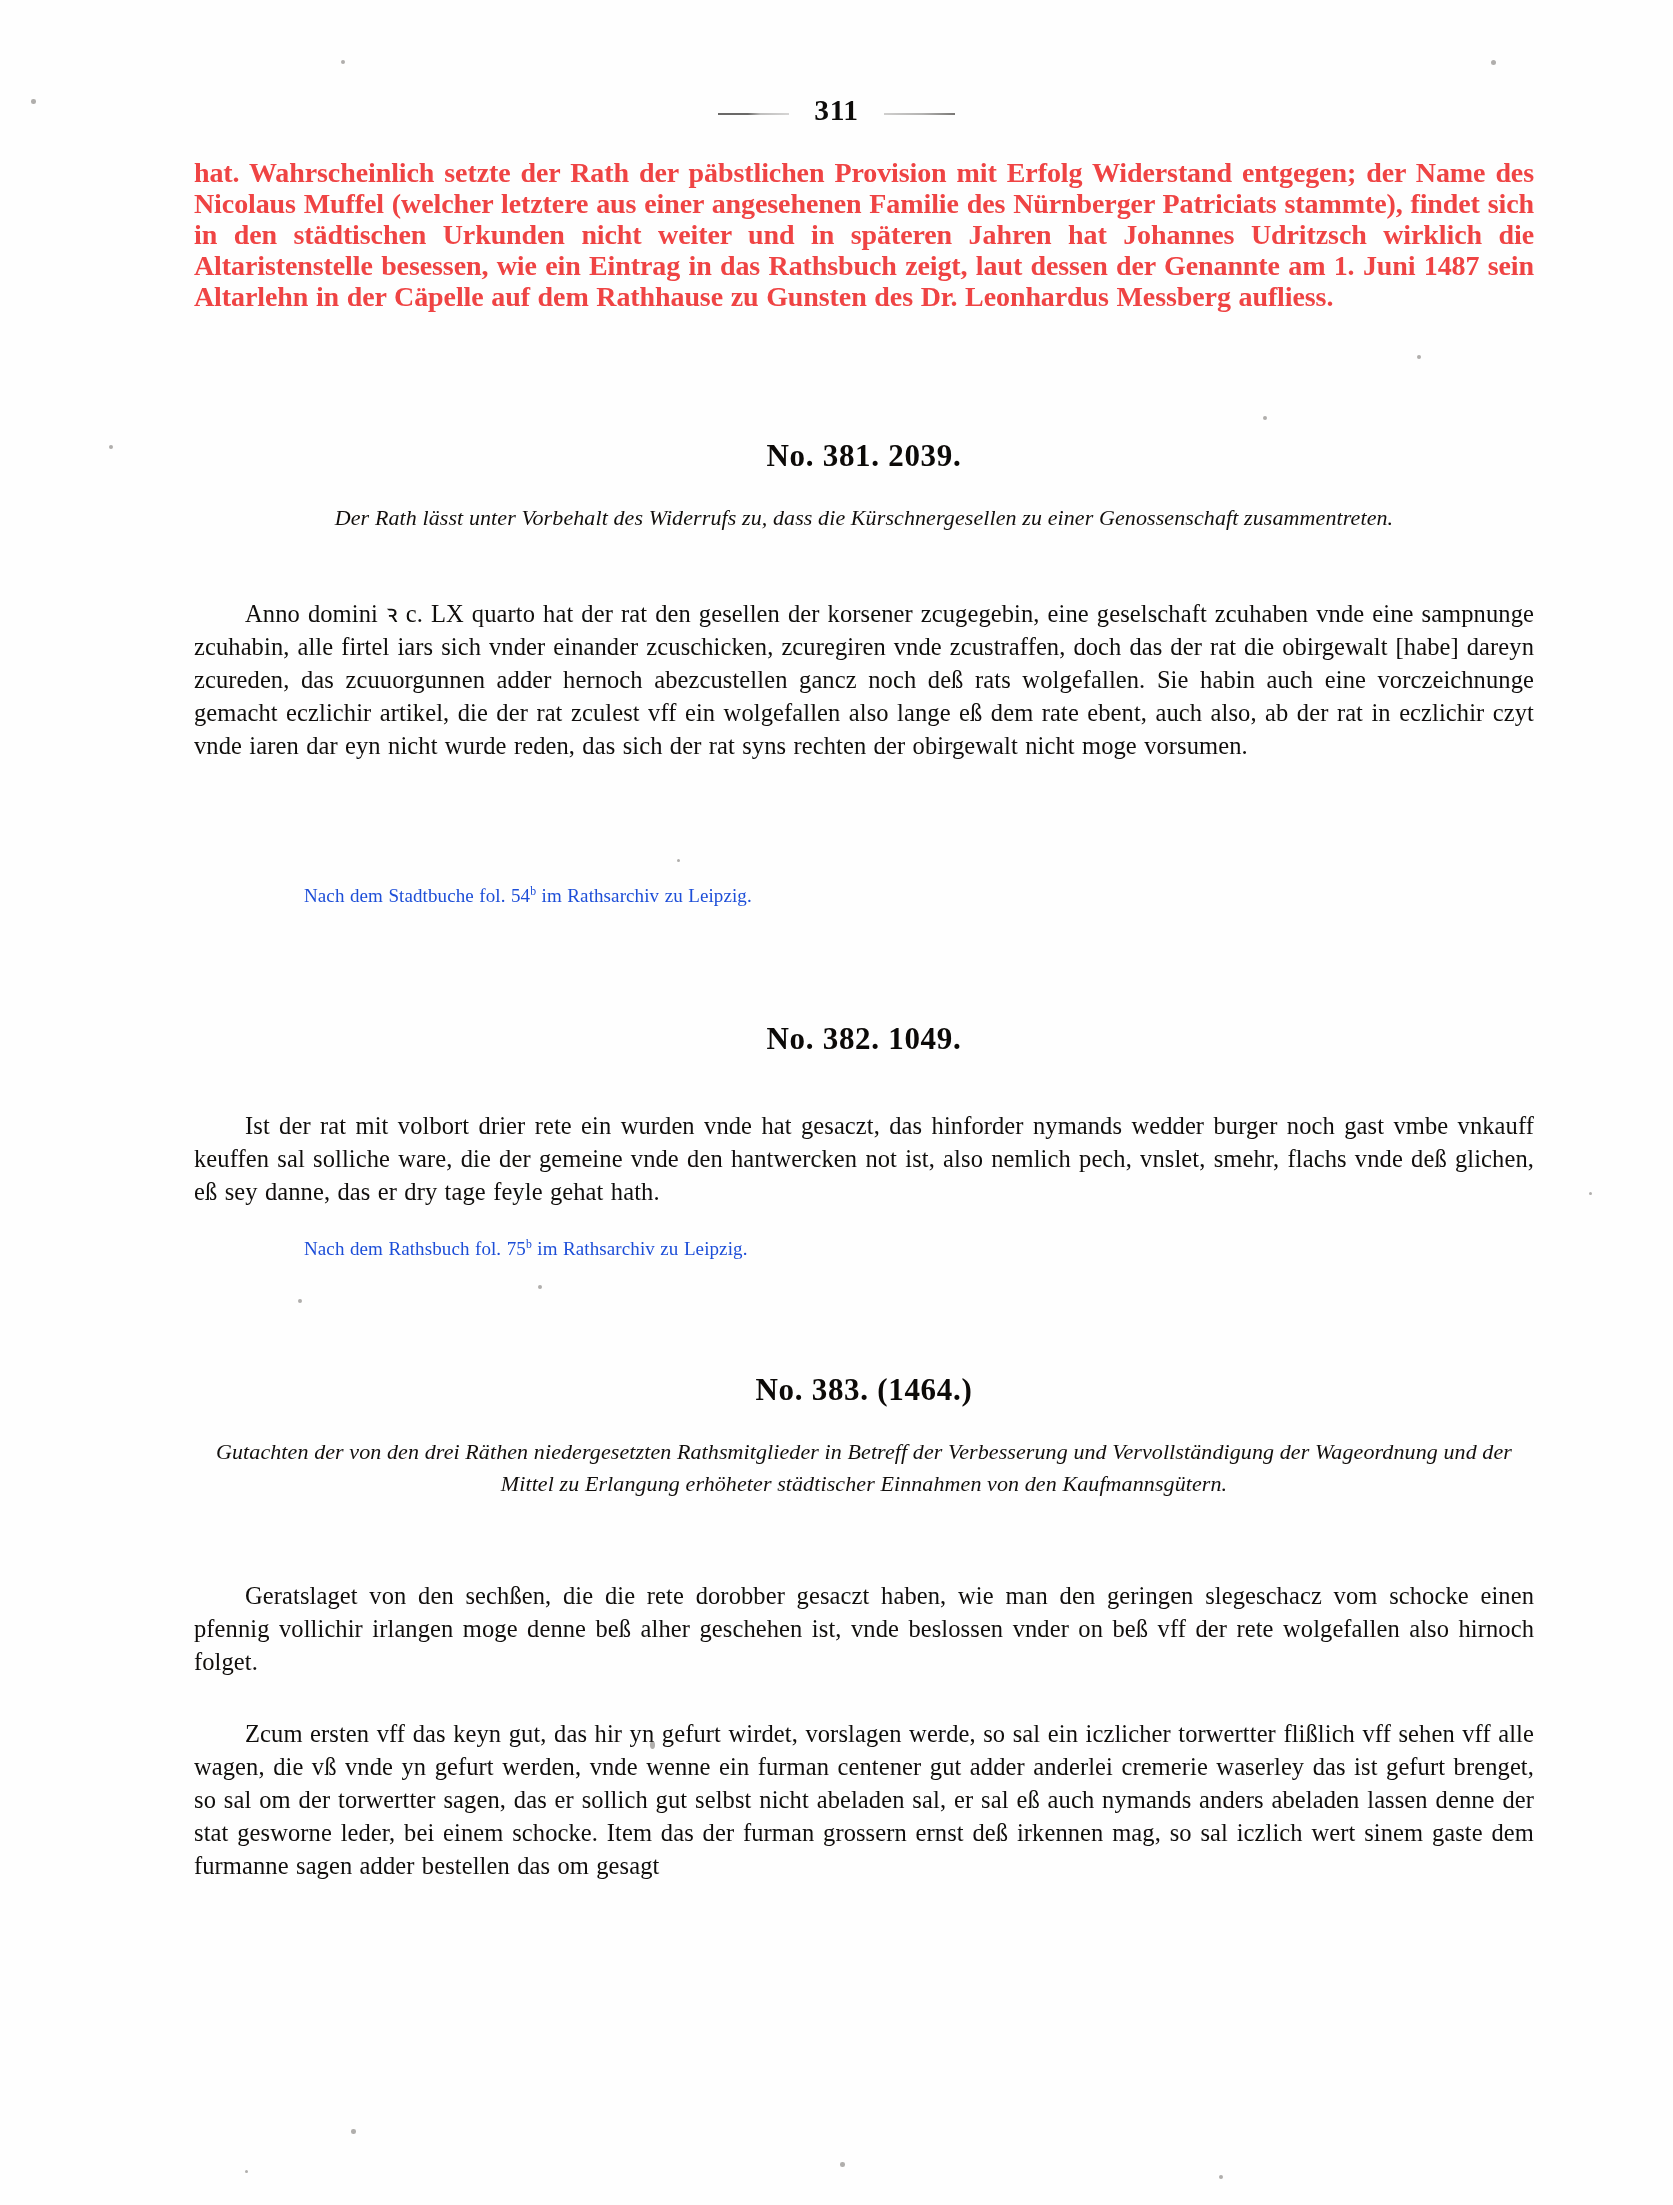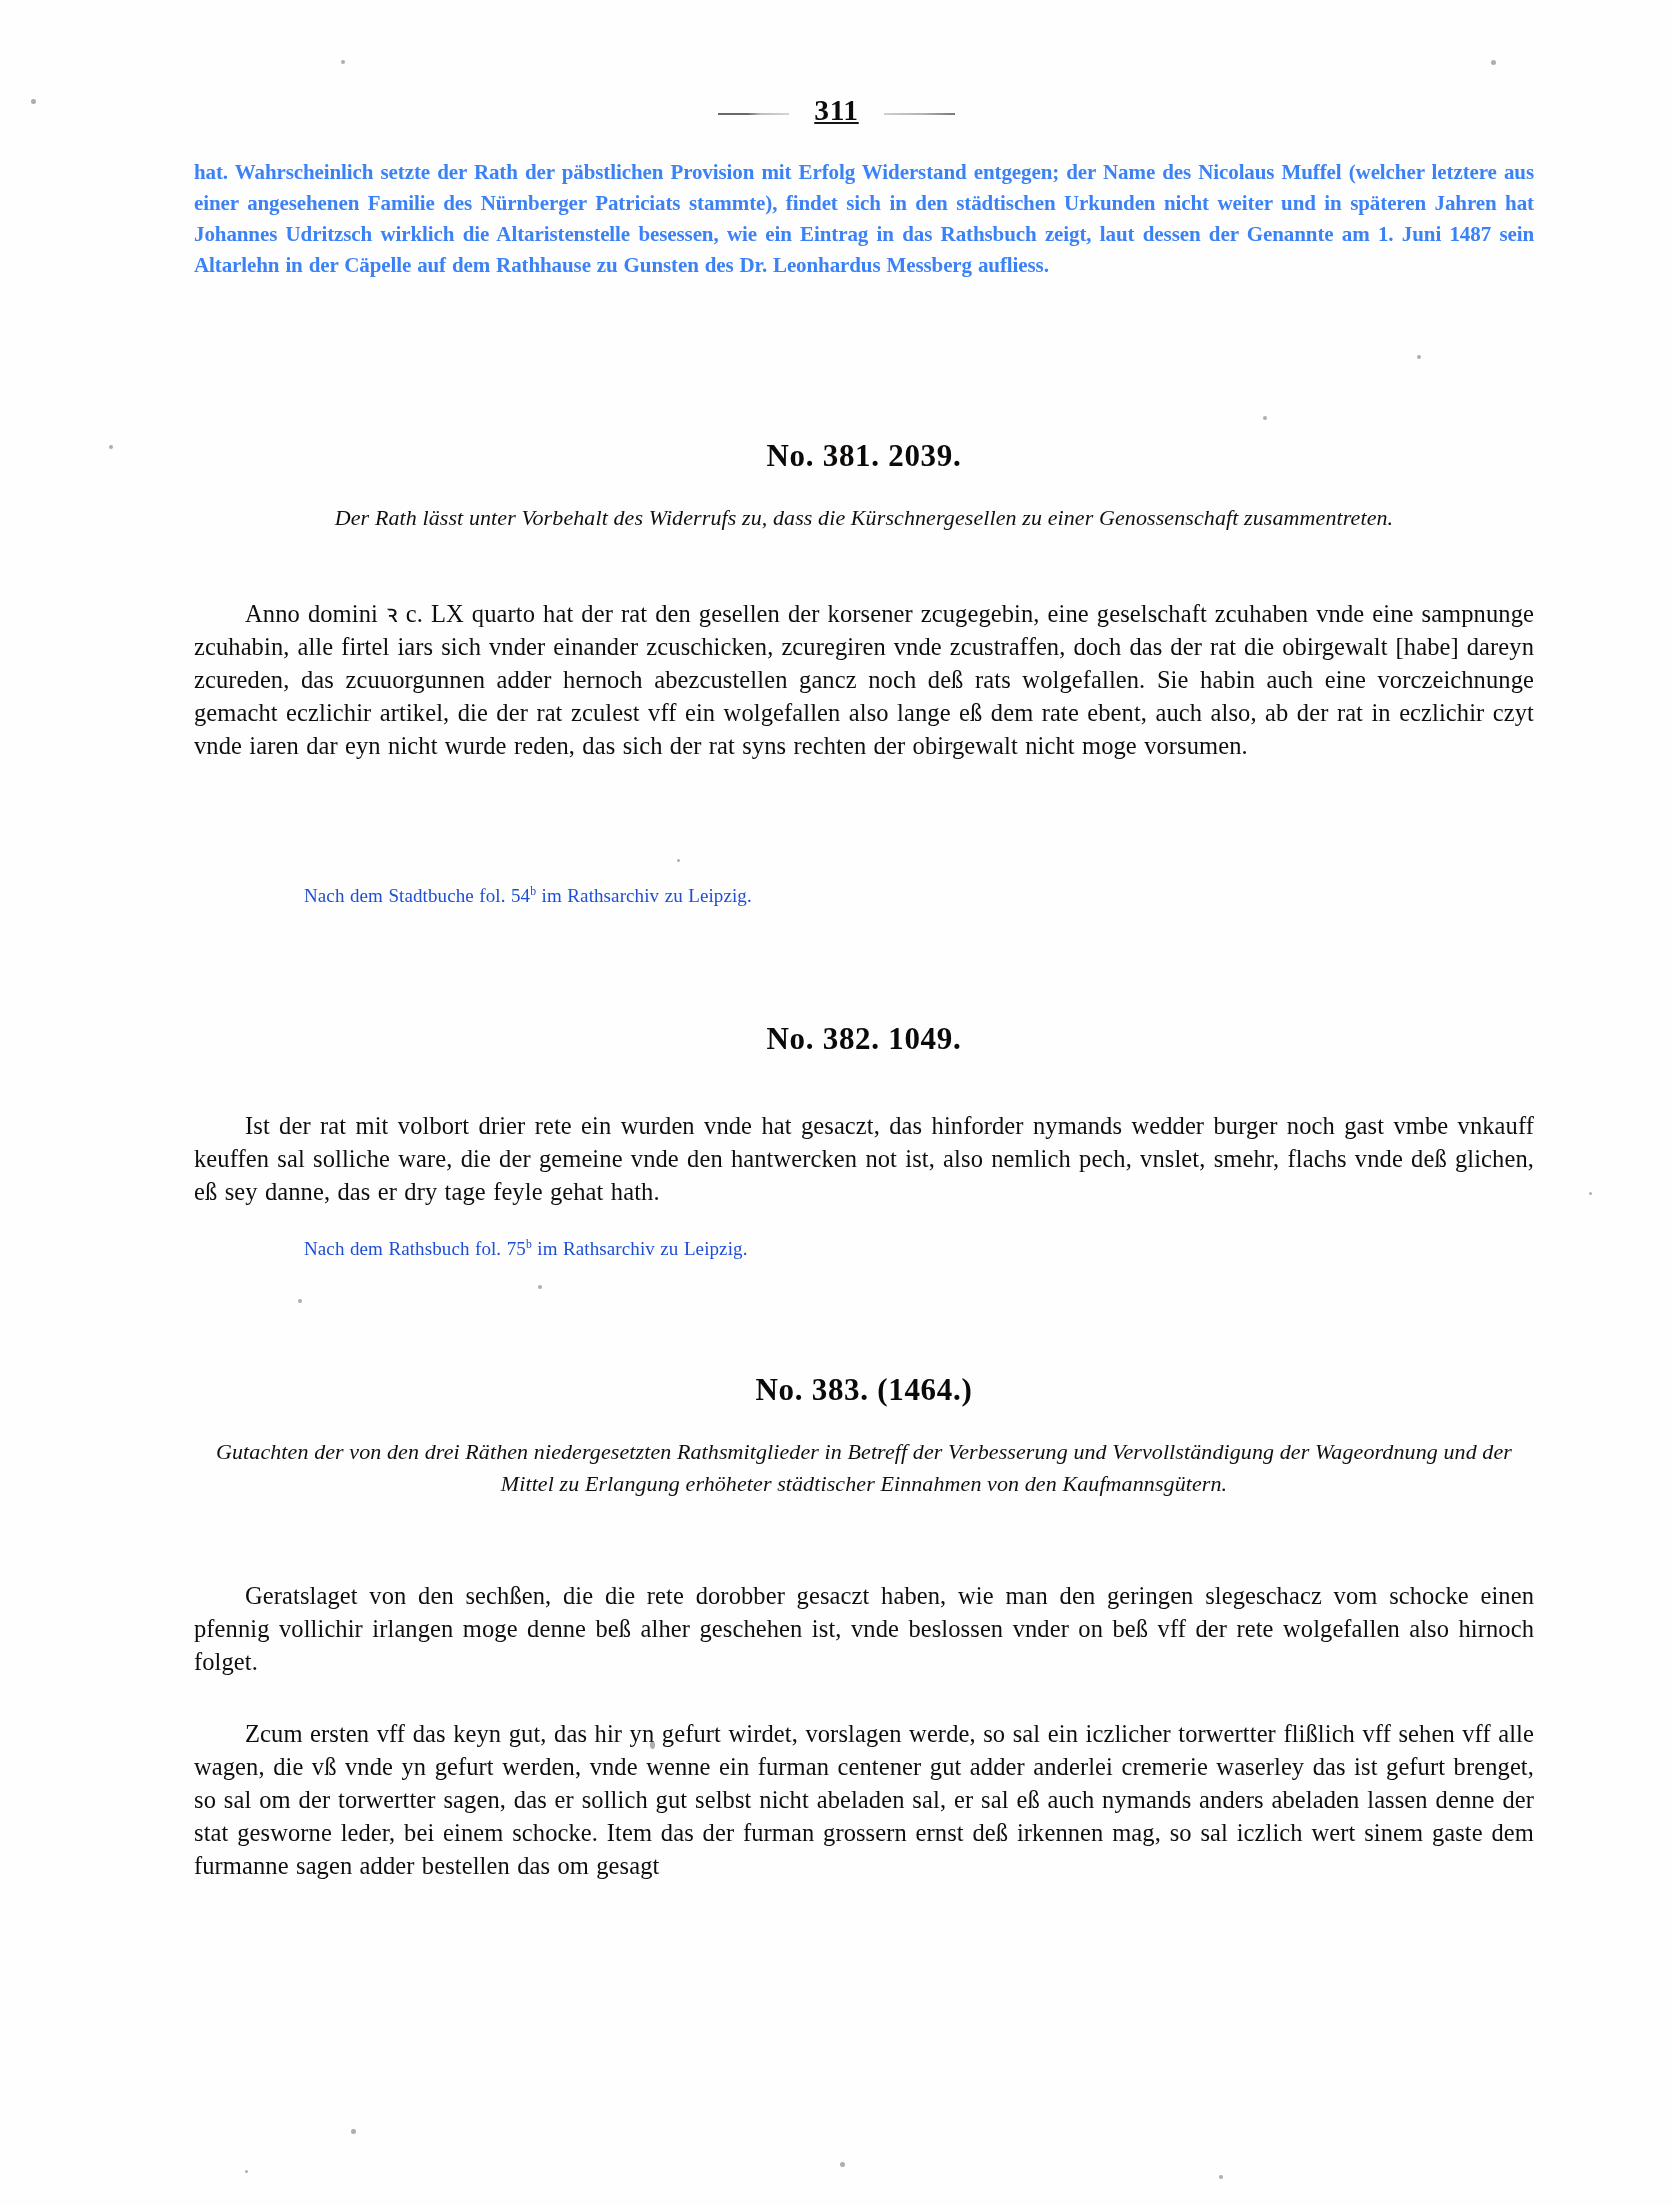--- a/index.html
+++ b/index.html
@@ -28,21 +28,20 @@
   .running-head {
     position: absolute;
     left: 0;
     top: 83px;
     width: 1673px;
     height: 56px;
     display: flex;
     align-items: center;
     justify-content: center;
     gap: 25.6px;
-    text-decoration: underline;
   }
   .head-rule {
     width: 71px;
     height: 1.7px;
     background: #2a2724;
     opacity: .62;
     position: relative;
     top: 3.3px;
   }
   .head-rule.left  { background: linear-gradient(to right, #100e0c 0%, #100e0c 42%, rgba(30,27,24,.45) 60%, rgba(40,36,32,.30) 100%); }
@@ -67,26 +66,26 @@
     margin: 0;
     text-align: justify;
     text-justify: inter-word;
   }
 
   
   .continued {
     position: absolute;
     top: 157px;
     width: 1340px;
-    font-size: 21px;
+    font-size: 28px;
     line-height: 31px;
     font-weight: bold;
     letter-spacing: -0.1px;
     word-spacing: 0.8px;
-    color: #3b82f6;
+    color: #ef4444;
   }
 
   
   .section-heading {
     position: absolute;
     width: 1340px;
     text-align: center;
     font-size: 31px;
     font-weight: bold;
     letter-spacing: 0.7px;

